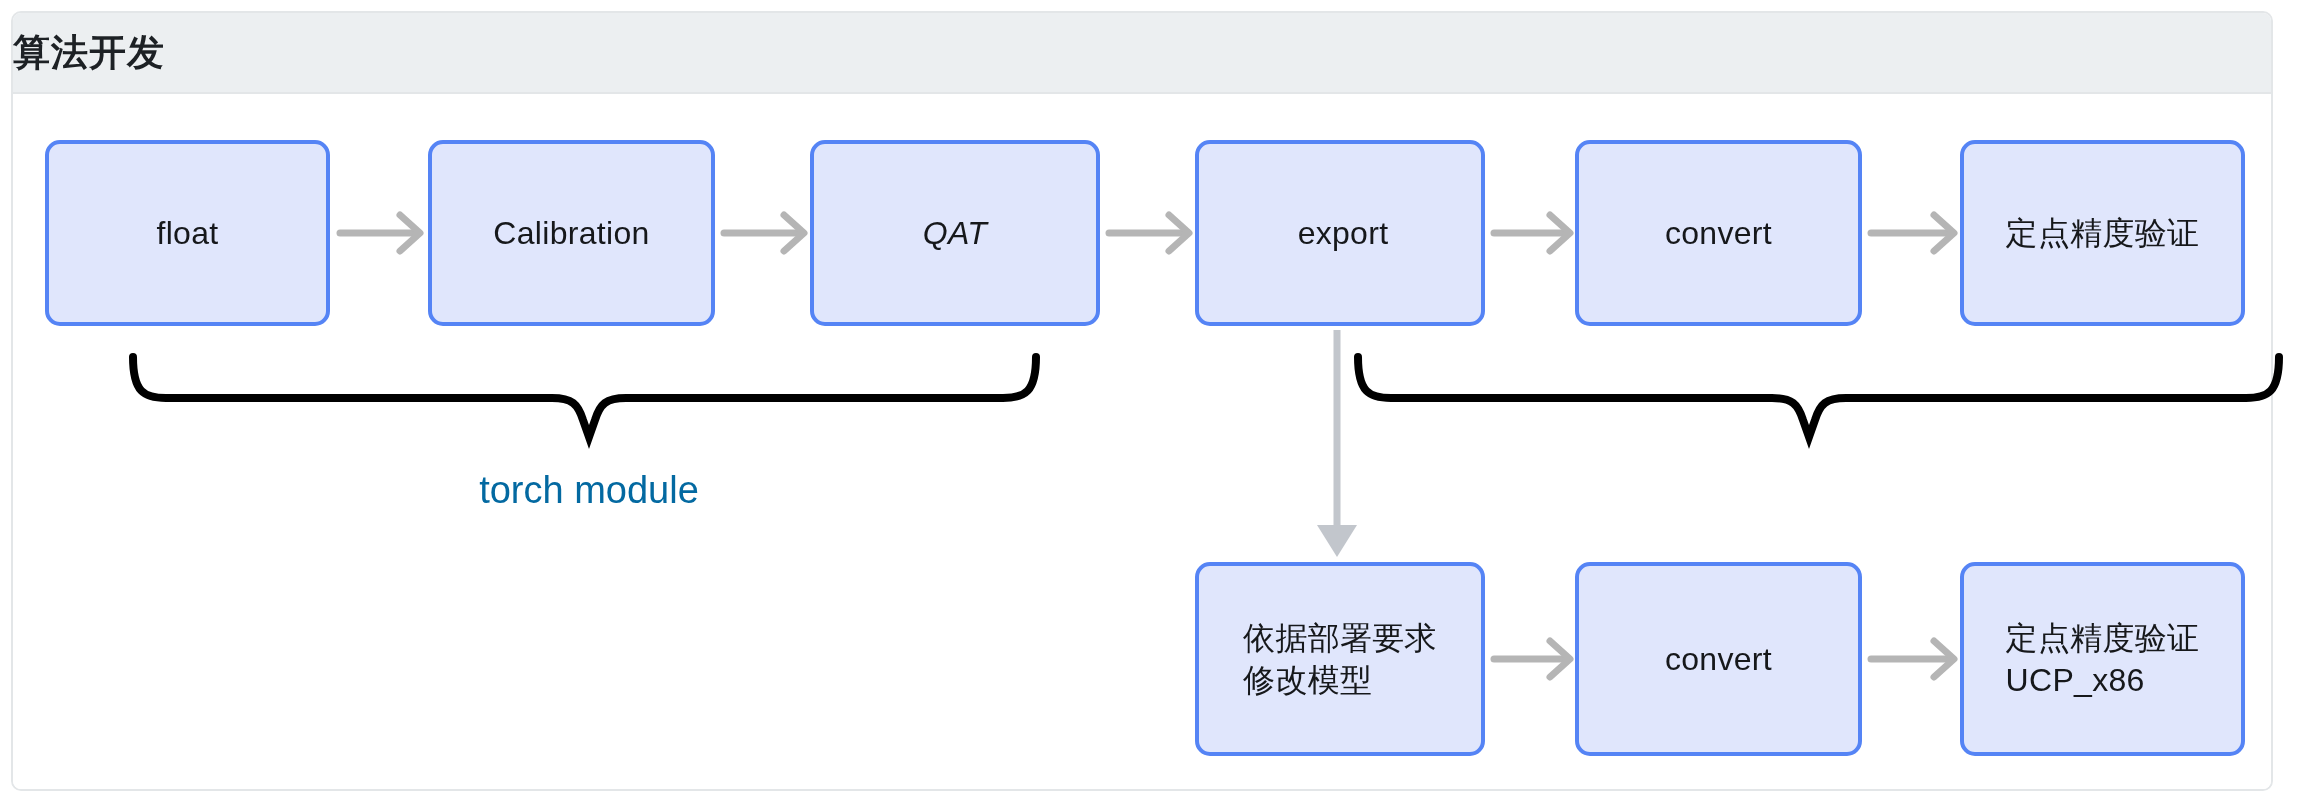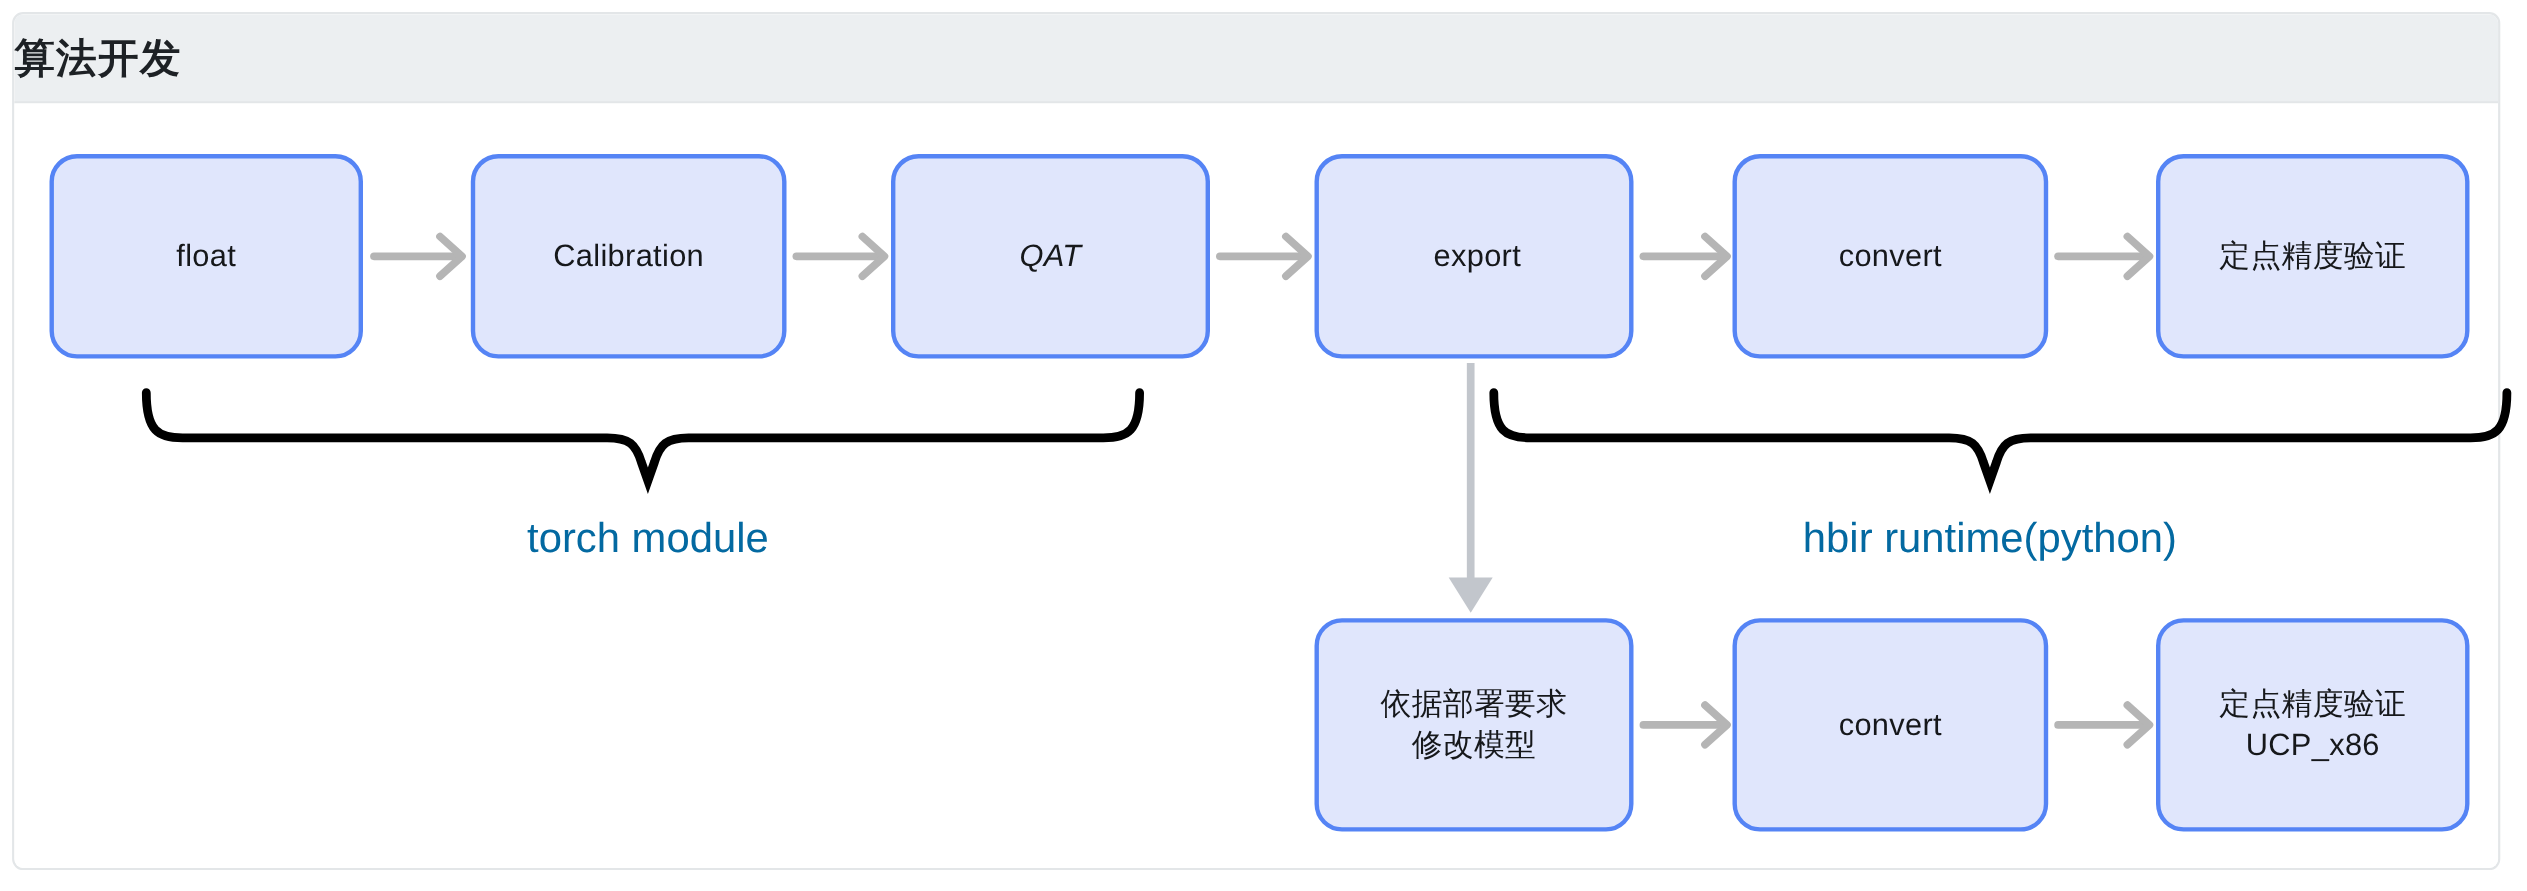--- a/index.html
+++ b/index.html
@@ -62,27 +62,27 @@
     height: 697px;
     background: #ffffff;
   }
 
   
   .node {
     position: absolute;
     box-sizing: border-box;
     background: #e0e6fc;
     border: 4px solid #5584f5;
-    border-radius: 25px;
+    border-radius: 15px;
     display: flex;
     align-items: center;
     justify-content: center;
-    text-align: center;
+    text-align: left;
     color: #16181b;
-    font-size: 28px;
+    font-size: 32px;
     line-height: 1.32;
     letter-spacing: 0.3px;
     white-space: pre-line;
     padding: 0 6px;
   }
 
   
   .overlay {
     position: absolute;
     left: 0;
@@ -191,15 +191,14 @@
              C 1792 398, 1798 404, 1803 420
              L 1809 437
              L 1815 420
              C 1820 404, 1826 398, 1846 398
              L 2246 398
              C 2268 398, 2279 392, 2279 357"></path>
   </svg>
 
   <div class="brace-label" style="left:334px; top:471px; width:510px;">torch module</div>
 
-  <div class="brace-label" style="left:1549px; top:471px; width:520px;">hbir runtime(python)</div>
 
 </div>
 
 </body></html>

